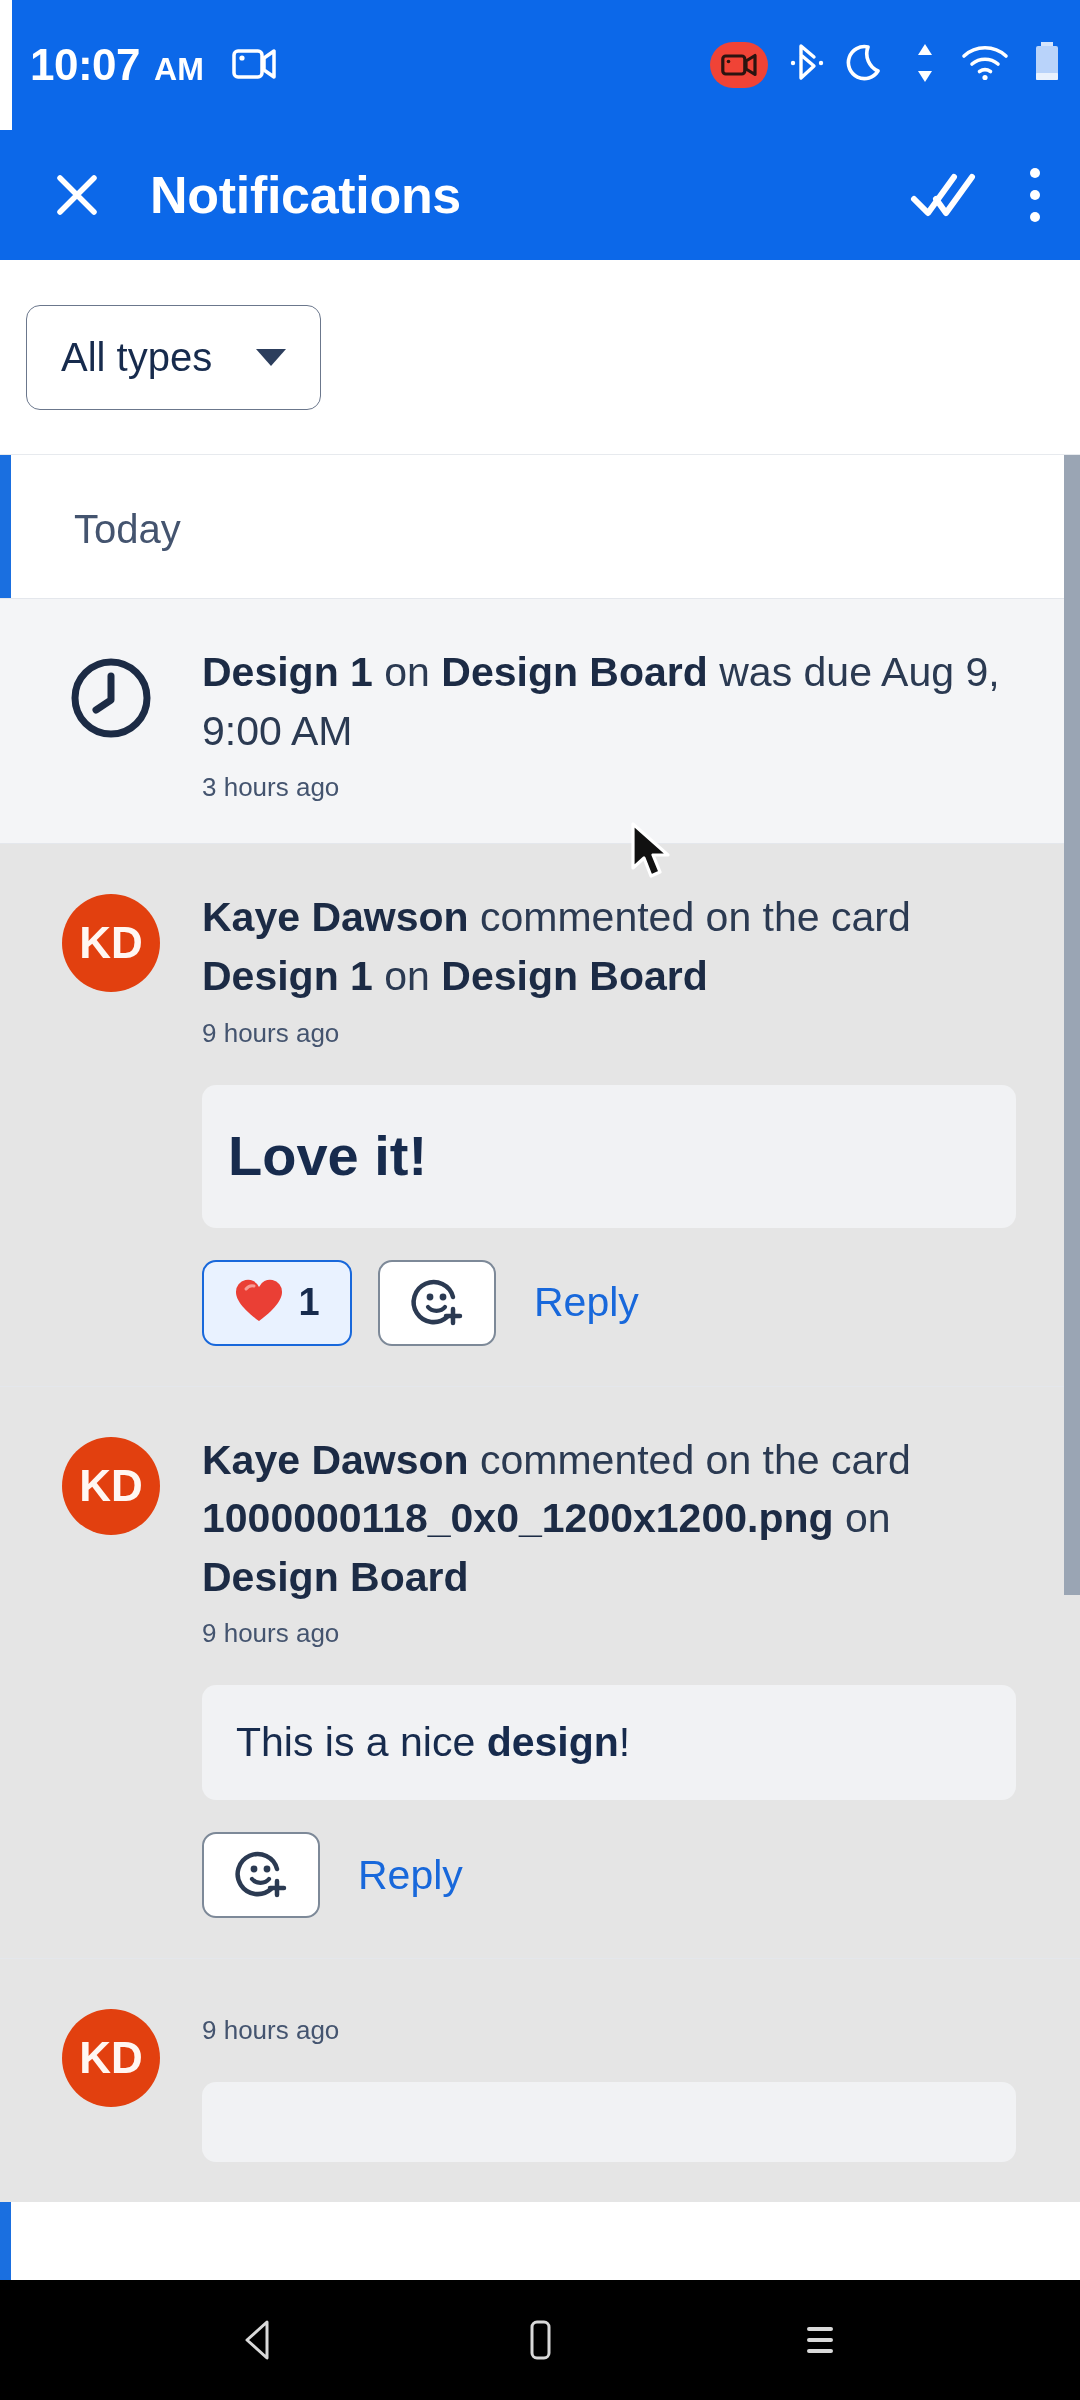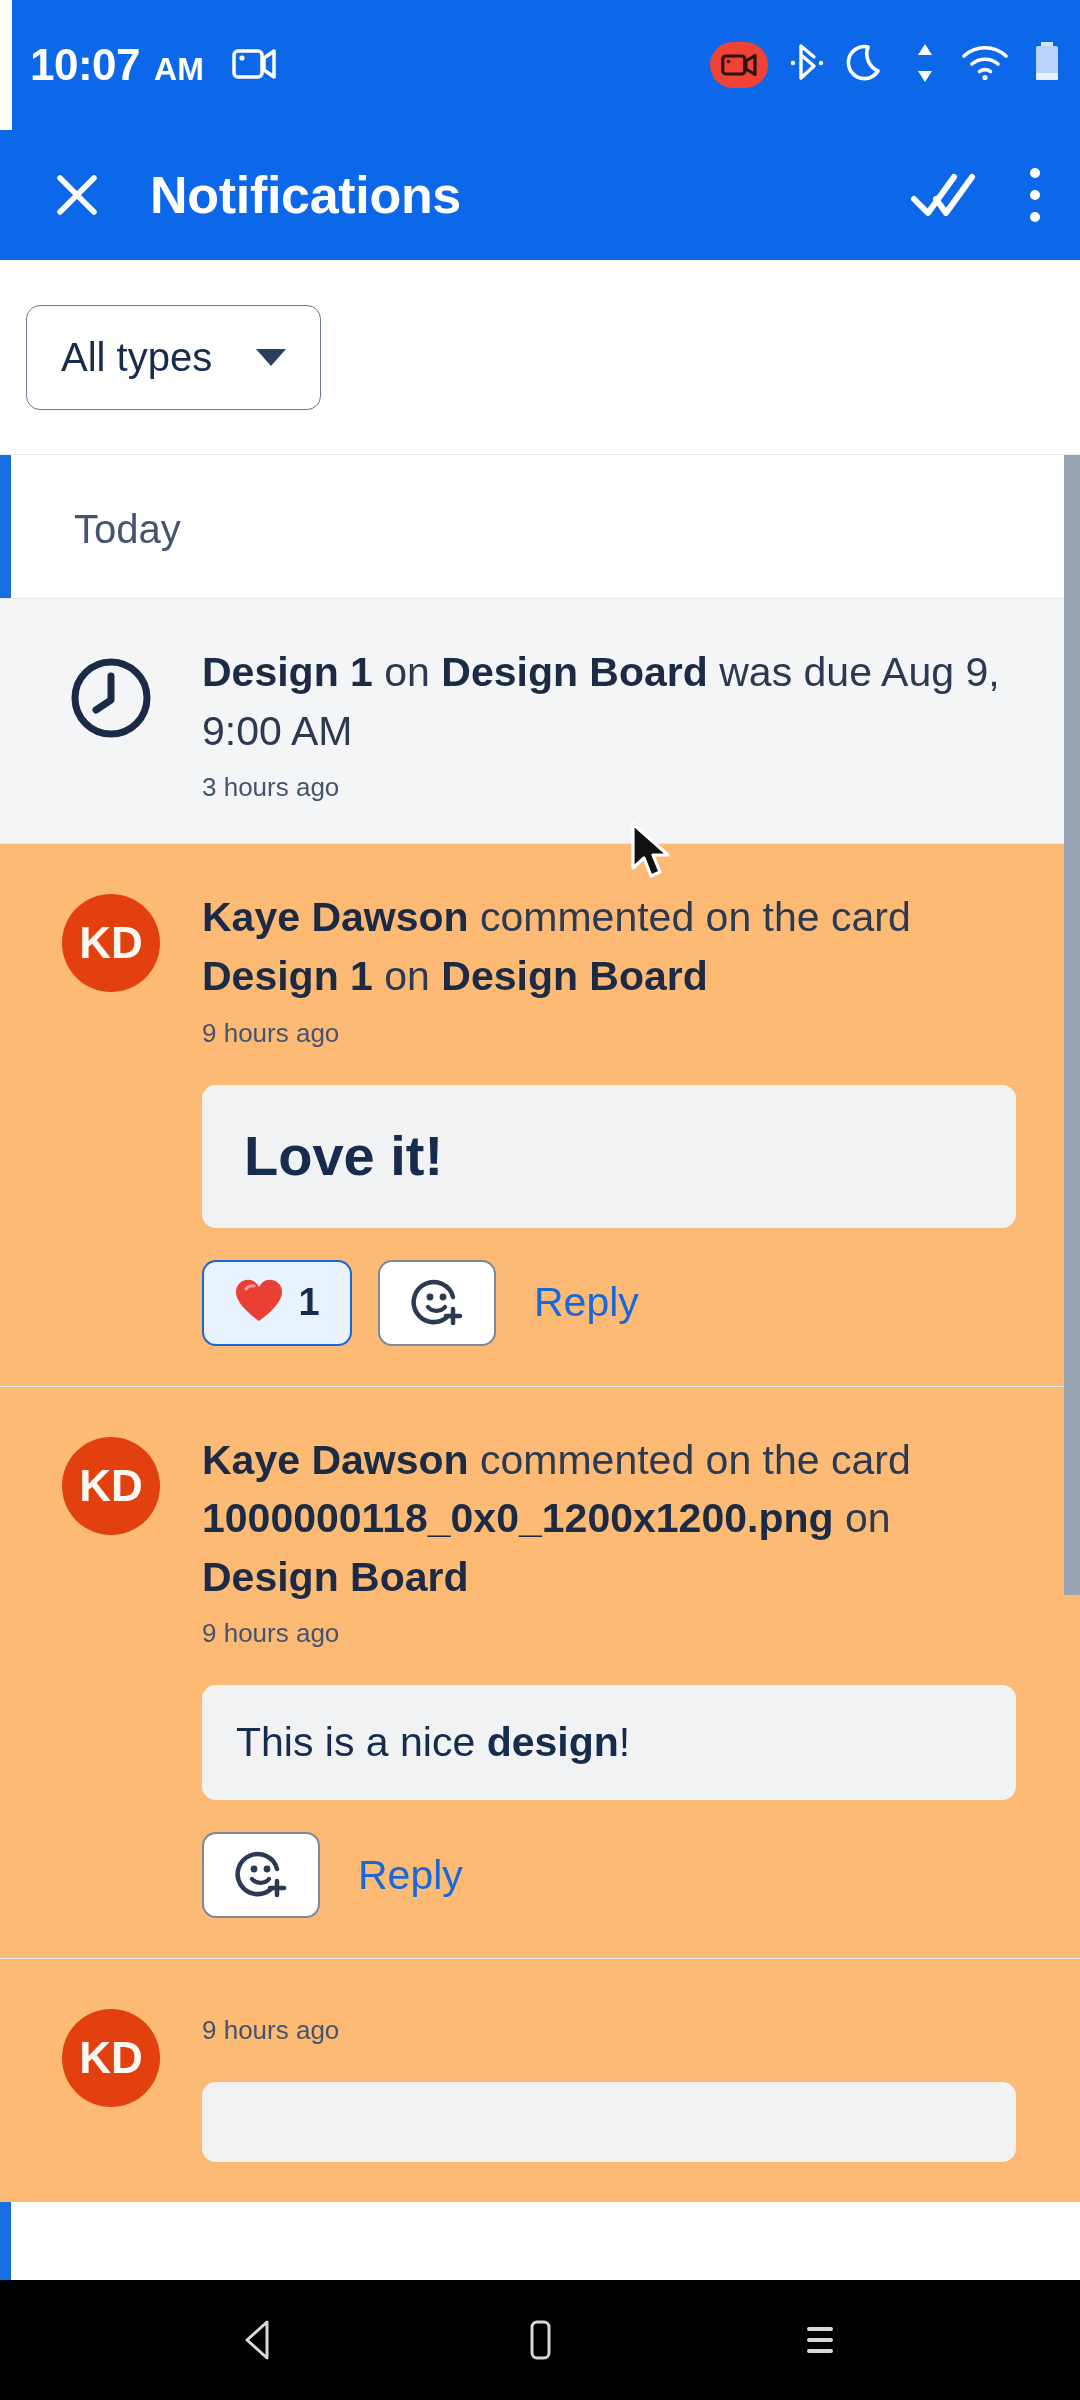--- a/index.html
+++ b/index.html
@@ -63,21 +63,21 @@
   }
   .accent-stripe {
     position:absolute; top:0; left:0; width:11px; height:100%;
     background:#1a6fe0;
   }
   .section-head {
     padding:52px 0 46px 74px; font-size:40px; color:#44546f;
     background:#fff;
   }
   .notif {
-    display:flex; padding:44px 40px 40px 62px; background:#fdba74;
+    display:flex; padding:44px 40px 40px 62px; background:#e5e5e5;
     border-top:1px solid #e4e7ec; position:relative;
   }
   .notif.unread { background:#f4f5f7; }
   .notif-avatar { width:140px; flex:0 0 140px; padding-top:6px; }
   .avatar-circle {
     width:98px; height:98px; border-radius:50%; background:#e2400f;
     color:#fff7f2; font-size:44px; font-weight:600;
     display:flex; align-items:center; justify-content:center;
   }
   .clock-wrap { width:98px; height:98px; display:flex; align-items:center; justify-content:center; }
@@ -85,21 +85,21 @@
   .notif-text {
     font-size:41px; line-height:1.43; color:#2b3a52; font-weight:400;
   }
   .notif-text b { font-weight:700; color:#1c2b45; }
   .notif-time { font-size:26px; color:#44546f; margin-top:12px; }
 
   .bubble {
     margin-top:36px; background:#f1f2f4; border-radius:14px;
     padding:34px 34px; color:#172b4d;
   }
-  .bubble.heading { font-size:56px; font-weight:700; padding:38px 42px 40px; }
+  .bubble.heading { font-size:56px; font-weight:700; padding:38px 26px 40px; }
   .bubble.normal { font-size:41px; }
   .bubble.normal b { font-weight:700; }
   .bubble.empty { height:80px; padding:0; }
 
   .actions { display:flex; align-items:center; gap:26px; margin-top:32px; }
   .reaction-pill {
     height:86px; min-width:150px; border:2px solid #1868db; background:#e9f2ff;
     border-radius:14px; display:flex; align-items:center; justify-content:center;
     gap:14px; padding:0 22px; cursor:pointer;
   }

